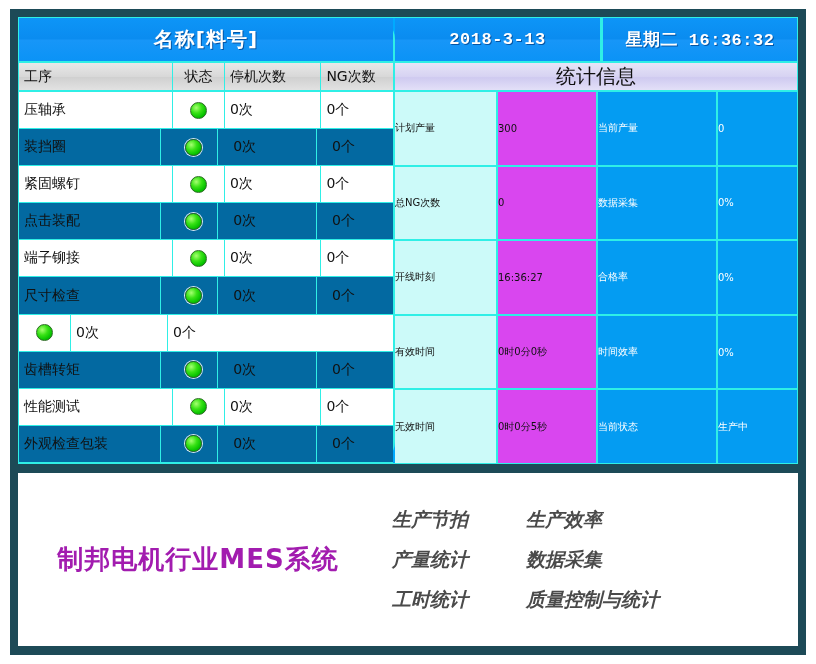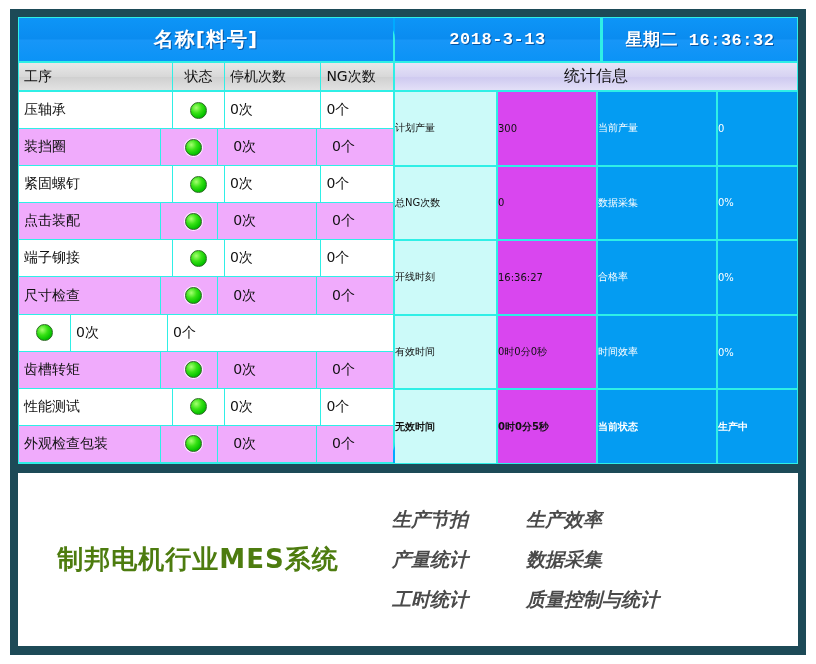--- a/index.html
+++ b/index.html
@@ -79,21 +79,21 @@
 
   .prows { flex: 1; display: flex; flex-direction: column; }
   .prow {
     flex: 1;
     display: flex;
     border-bottom: 1px solid #2fefe6;
     font-size: 14px;
     color: #111111;
     background: #ffffff;
   }
-  .prow.alt { background: #f0abfc; gap: 10px; }
+  .prow.alt { background: #0369a1; gap: 10px; }
   .led {
     width: 17px; height: 17px; border-radius: 50%;
     background: radial-gradient(circle at 35% 32%, #a6ff72 0%, #38e215 38%, #07c200 70%, #049c02 100%);
     border: 1px solid #2b6b22;
     box-shadow: 0 0 0 1px rgba(255,255,255,.85);
   }
 
   
   .right-panel {
     flex: 1;
@@ -114,27 +114,27 @@
     display: flex; align-items: center; justify-content: center;
     text-shadow: 1px 1px 0 #0455a5;
     letter-spacing: .5px;
     font-family: Liberation Mono, monospace;
   }
   .rt-head .cell.date { width: 208px; flex: none; border-right: 3px solid #2fefe6; }
   .stat-head {
     height: 29px;
     background: linear-gradient(180deg,#e6e4f7 0%,#d6d2f2 52%,#cfcaf0 54%,#e3e0f8 100%);
     color: #101010;
-    font-size: 16px;
+    font-size: 20px;
     display: flex; align-items: center; justify-content: center;
     border-bottom: 2px solid #2fefe6;
   }
   .stat-rows { flex: 1; display: flex; flex-direction: column; }
   .srow { flex: 1; display: flex; border-bottom: 2px solid #2fefe6; }
-  .srow:last-child { border-bottom: none; font-weight: bold; }
+  .srow:last-child { border-bottom: none; }
   .srow > div {
     display: flex; align-items: center;
     padding-left: 0;
     font-size: 10px;
     border-right: 2px solid #2fefe6;
     overflow: hidden; white-space: nowrap;
   }
   .s-lab  { width: 103px; background: #ccfaf9; color: #111111; }
   .s-val  { width: 100px; background: #d946ef; color: #111111; }
   .s-lab2 { width: 120px; background: #049cf2; color: #ffffff; }
@@ -147,21 +147,21 @@
     width: 780px; height: 173px;
     background: #ffffff;
     display: flex;
     align-items: center;
   }
   .brand {
     width: 360px;
     text-align: center;
     font-size: 26px;
     font-weight: bold;
-    color: #4d7c0f;
+    color: #a21caf;
     letter-spacing: 1px;
   }
   .features {
     display: flex;
     gap: 58px;
     margin-left: 14px;
   }
   .fcol { display: flex; flex-direction: column; gap: 14px; }
   .fitem {
     font-size: 19px;

